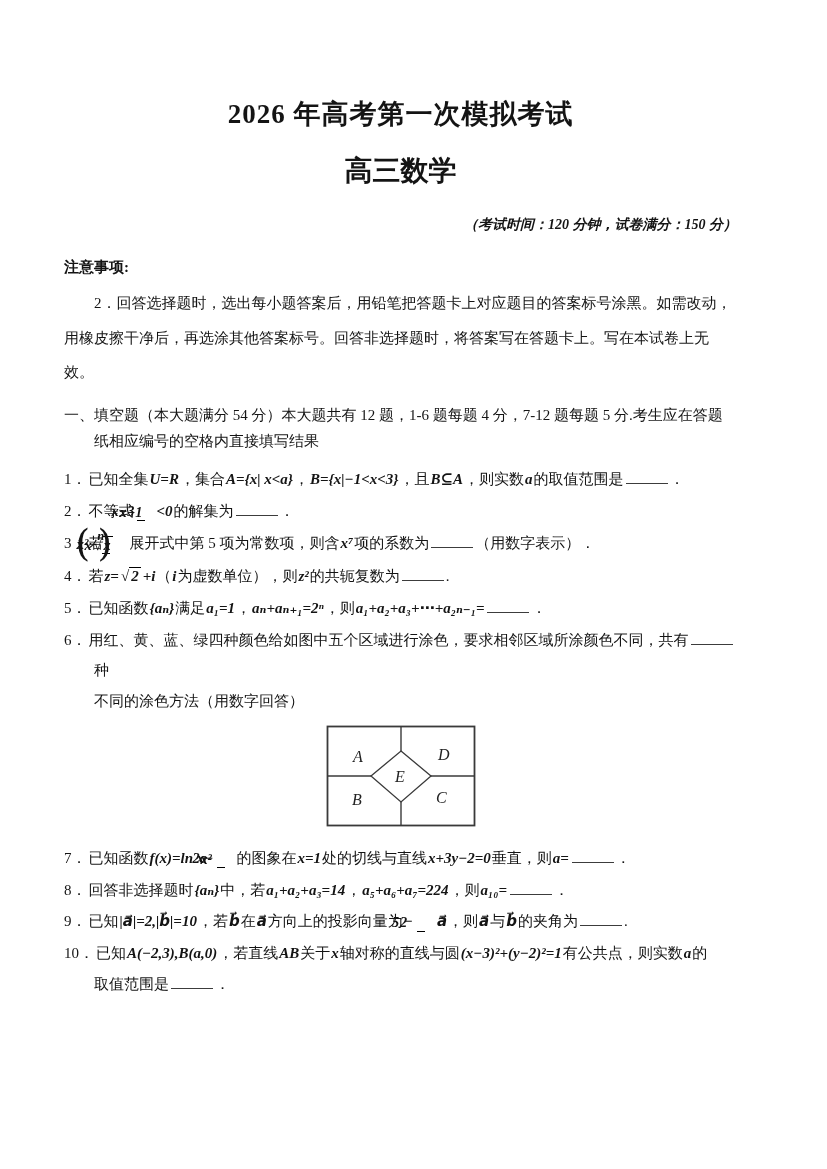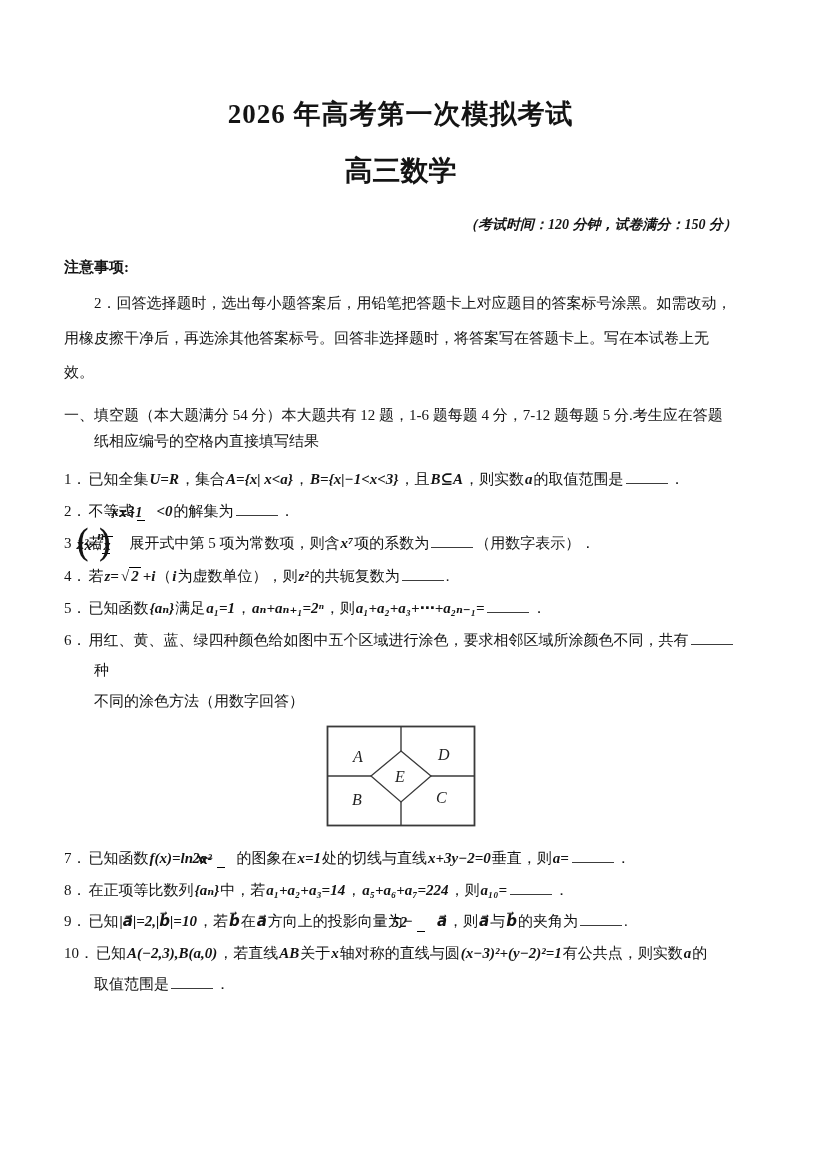--- a/index.html
+++ b/index.html
@@ -86,21 +86,21 @@
       <text x="26" y="80" class="flabel">B</text>
       <text x="110" y="78" class="flabel">C</text>
     </svg>
   </div>
 
   <div id="q-b" class="qwrap">
       <p class="q"><span class="qno">7．</span><span class="rt">已知函数</span><span class="rm">f(x)=ln x−</span><span class="frac">
           <span class="fn"><span class="rm">2a</span></span>
           <span class="fd"><span class="rm">x²</span></span>
         </span><span class="rt">的图象在</span><span class="rm">x=1</span><span class="rt">处的切线与直线</span><span class="rm">x+3y−2=0</span><span class="rt">垂直，则</span><span class="rm">a=</span><span class="blank"></span><span class="rt">．</span></p>
-      <p class="q"><span class="qno">8．</span><span class="rt">在正项等比数列</span><span class="rm">{aₙ}</span><span class="rt">中，若</span><span class="rm">a₁+a₂+a₃=14</span><span class="rt">，</span><span class="rm">a₅+a₆+a₇=224</span><span class="rt">，则</span><span class="rm">a₁₀=</span><span class="blank"></span><span class="rt">．</span></p>
+      <p class="q"><span class="qno">8．</span><span class="rt">回答非选择题时</span><span class="rm">{aₙ}</span><span class="rt">中，若</span><span class="rm">a₁+a₂+a₃=14</span><span class="rt">，</span><span class="rm">a₅+a₆+a₇=224</span><span class="rt">，则</span><span class="rm">a₁₀=</span><span class="blank"></span><span class="rt">．</span></p>
       <p class="q"><span class="qno">9．</span><span class="rt">已知</span><span class="rm">|a⃗|=2,|b⃗|=10</span><span class="rt">，若</span><span class="rm">b⃗</span><span class="rt">在</span><span class="rm">a⃗</span><span class="rt">方向上的投影向量为</span><span class="rm">−</span><span class="frac">
           <span class="fn"><span class="rm">5</span></span>
           <span class="fd"><span class="rm">2</span></span>
         </span><span class="rm">a⃗</span><span class="rt">，则</span><span class="rm">a⃗</span><span class="rt">与</span><span class="rm">b⃗</span><span class="rt">的夹角为</span><span class="blank"></span><span class="rt">.</span></p>
       <p class="q"><span class="qno">10．</span><span class="rt">已知</span><span class="rm">A(−2,3),B(a,0)</span><span class="rt">，若直线</span><span class="rm">AB</span><span class="rt">关于</span><span class="rm">x</span><span class="rt">轴对称的直线与圆</span><span class="rm">(x−3)²+(y−2)²=1</span><span class="rt">有公共点，则实数</span><span class="rm">a</span><span class="rt">的</span><br><span class="rt">取值范围是</span><span class="blank"></span><span class="rt">．</span></p>
     </div>
 
 </div>
 
 </body></html>

